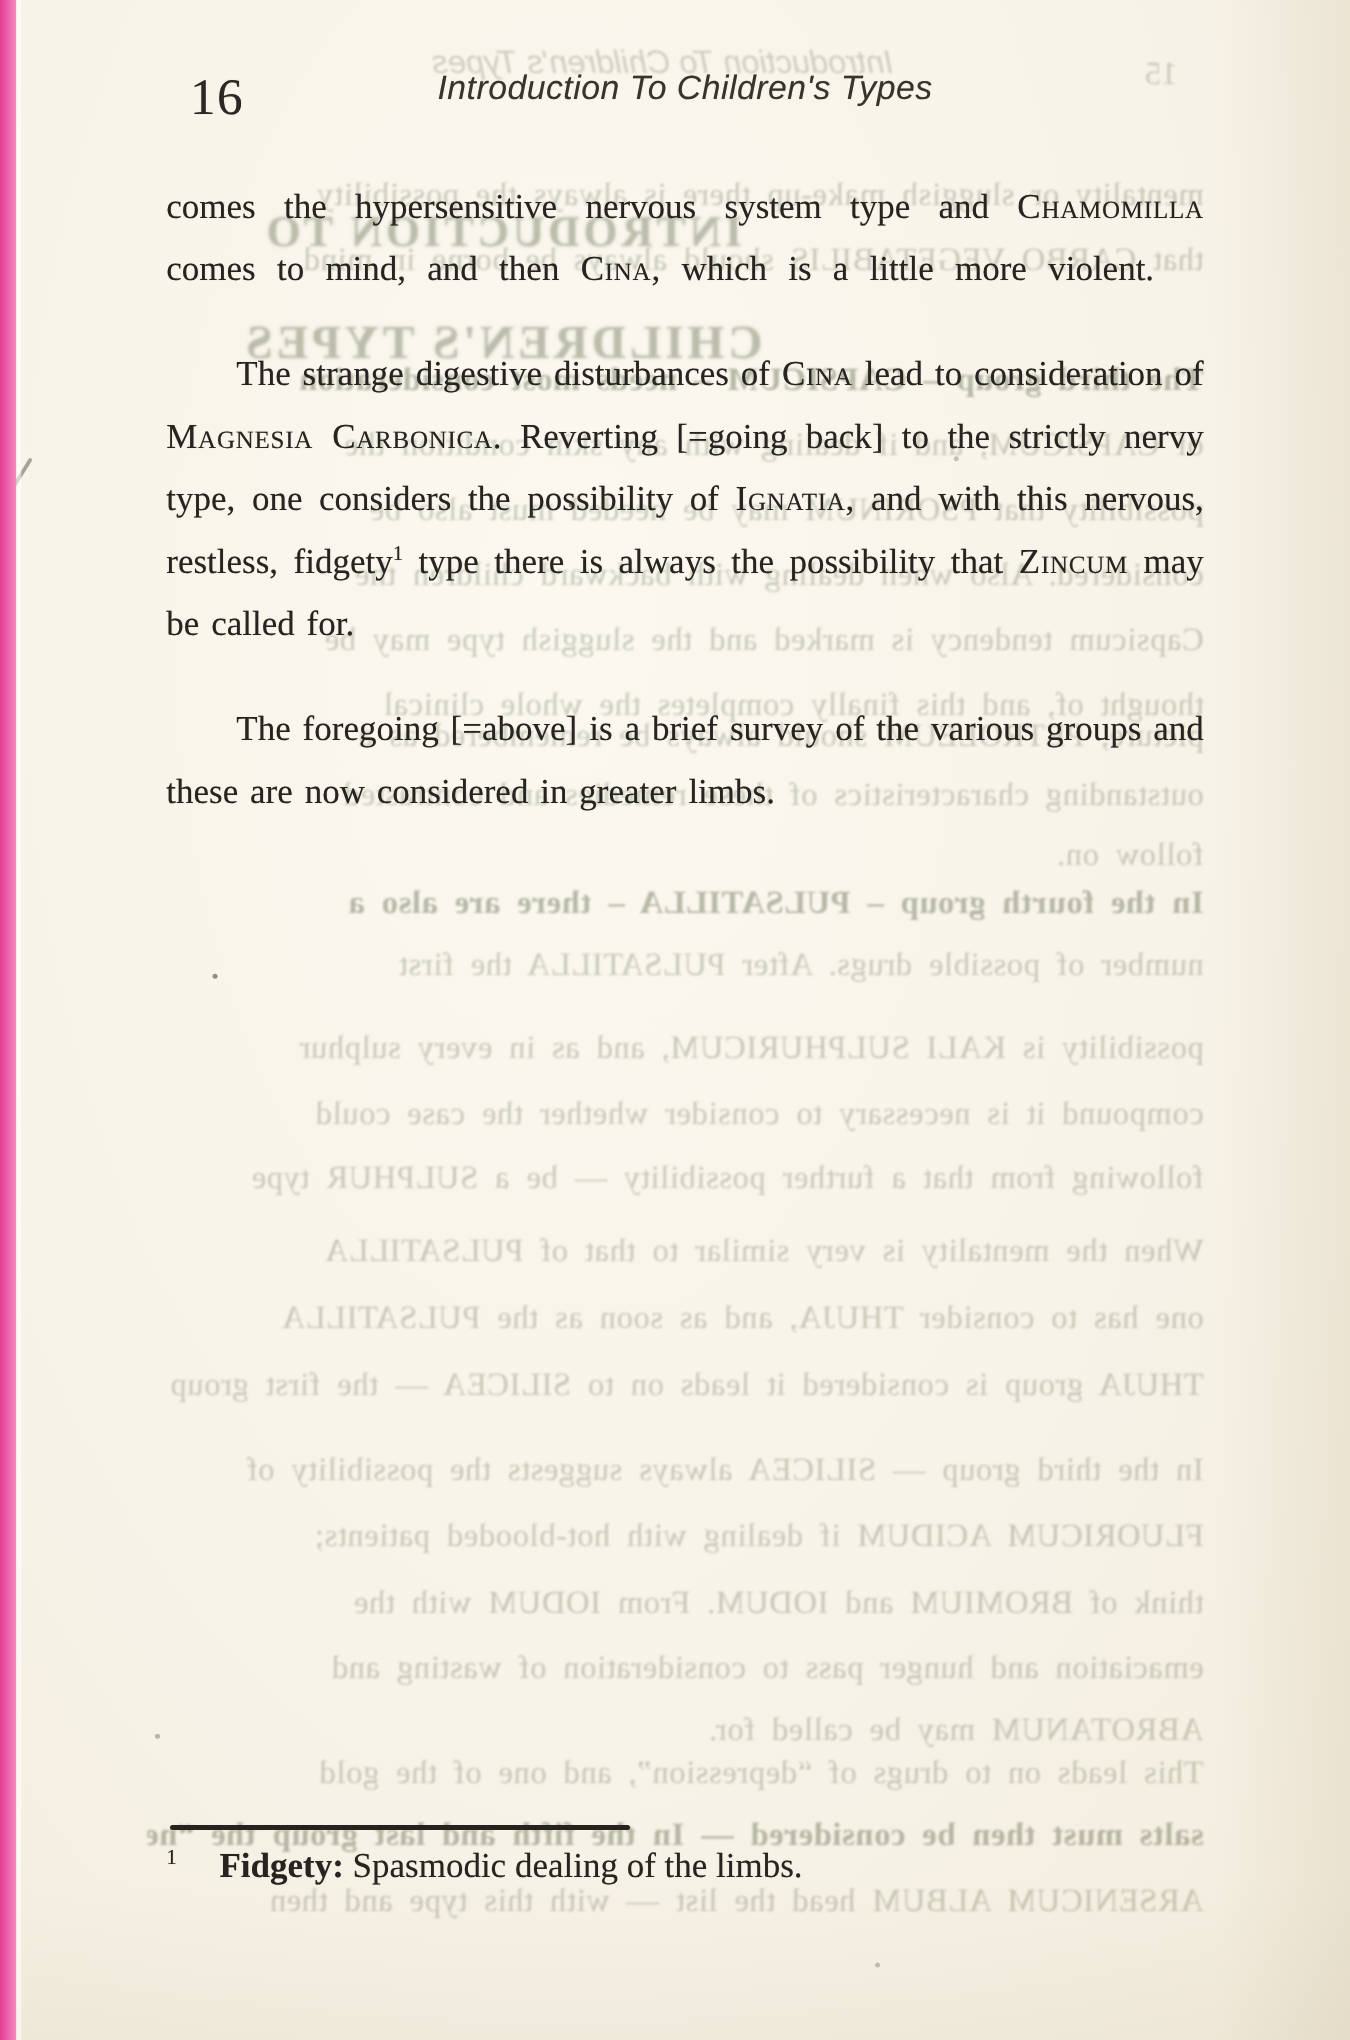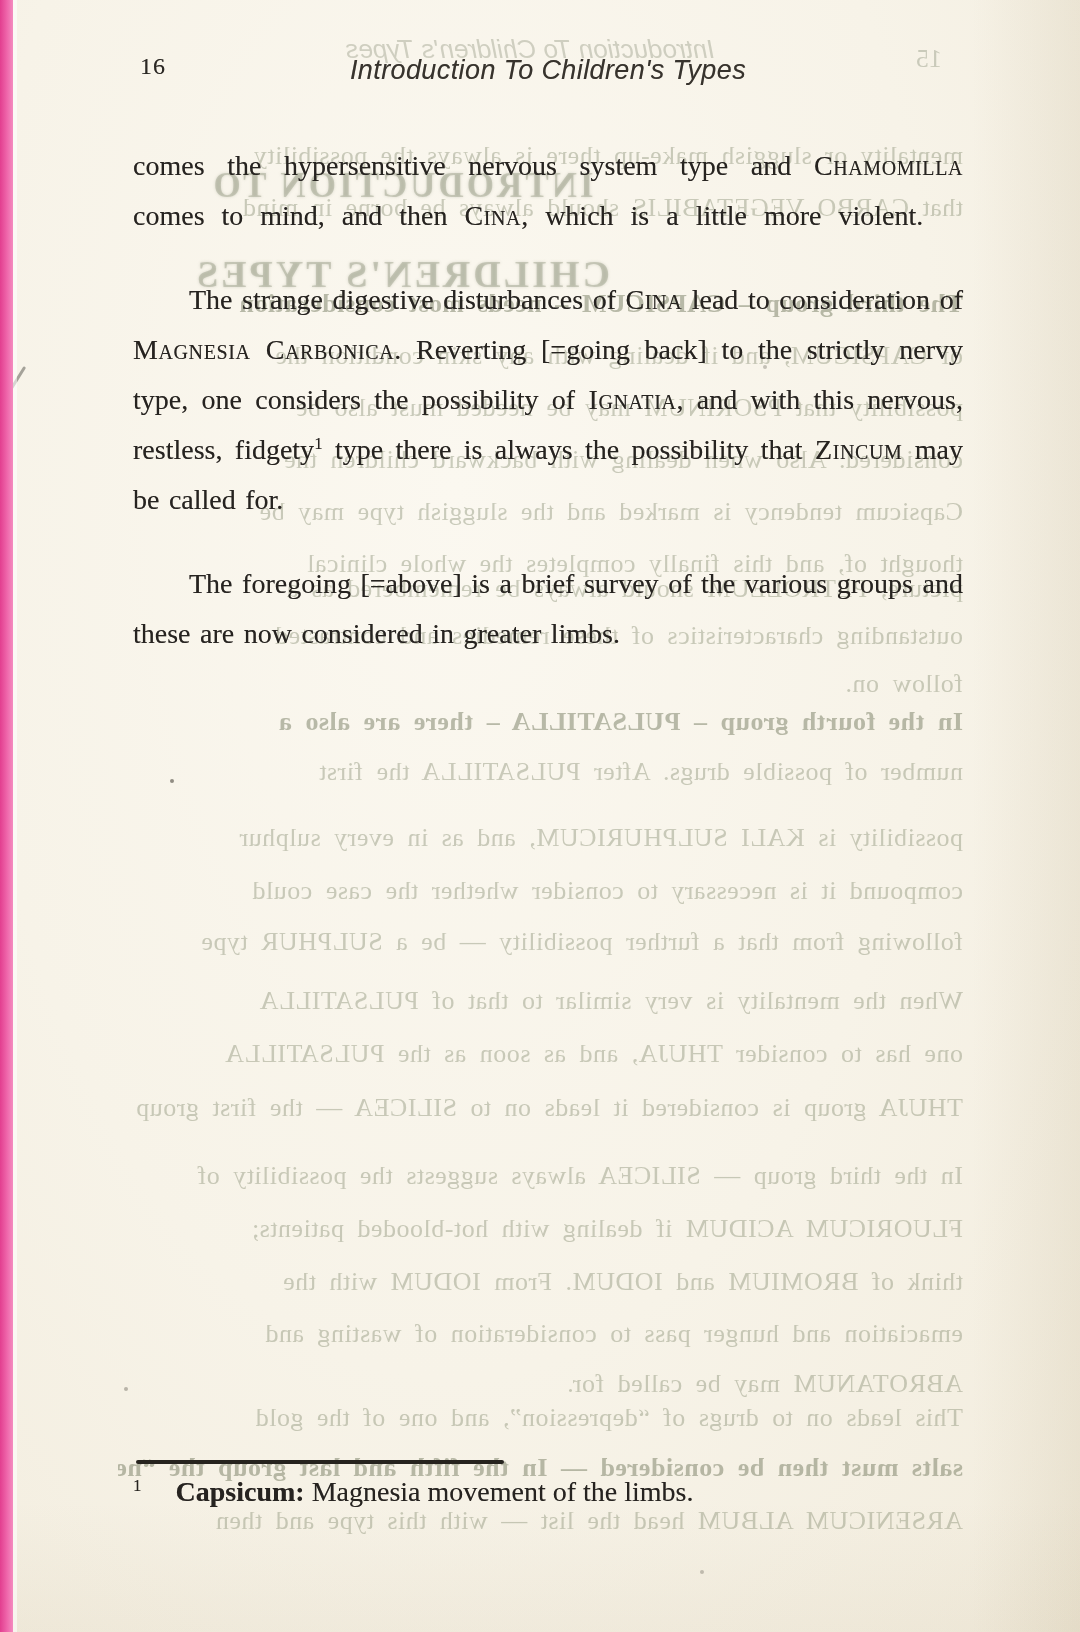--- a/index.html
+++ b/index.html
@@ -29,21 +29,21 @@
     font:26px "Liberation Serif",serif;color:rgba(130,136,112,0.38);transform:scaleX(-1);}
   .bleed-h1{position:absolute;left:190px;width:424px;text-align:center;
     font-weight:800;font-family:"Liberation Serif",serif;
     color:rgba(116,122,96,0.30);transform:scaleX(-1);letter-spacing:3px;white-space:nowrap;
     text-shadow:0 0 3px rgba(116,122,96,0.25);}
   .bh-line1{top:166px;font-size:35px;}
   .bh-line2{top:252px;font-size:38px;}
 
   
   .print{position:absolute;inset:0;z-index:3;color:#262320;}
-  .page-number{position:absolute;left:140px;top:53px;font-size:24px;letter-spacing:1px;
+  .page-number{position:absolute;left:152px;top:53px;font-size:41px;letter-spacing:1px;
     color:#2b2824;text-shadow:0 0 .6px rgba(40,35,30,.5);}
   .running-header{position:absolute;left:133px;top:55px;width:830px;text-align:center;
     font:italic 27px "Liberation Sans",sans-serif;color:#37332d;letter-spacing:.4px;
     text-shadow:0 0 .6px rgba(40,35,30,.35);}
   .body-text{position:absolute;left:133px;top:141px;width:830px;
     font-size:28px;line-height:50px;text-align:justify;
     text-shadow:0 0 .6px rgba(40,35,30,.45);}
   .para{margin:0 0 34px 0;}
   .para.indent{text-indent:56px;}
   .para.tight{margin-bottom:13px;}
@@ -119,18 +119,18 @@
     <div class="running-header">Introduction To Children's Types</div>
 
     <div class="body-text">
 
     <p class="para" style="word-spacing: 10px;">comes the hypersensitive nervous system type and <span class="sc">Chamomilla</span> comes to mind, and then <span class="sc">Cina</span>, which is a little more violent.</p>
         <p class="para indent" style="word-spacing: 2.5px;">The strange digestive disturbances of <span class="sc">Cina</span> lead to consideration of <span class="sc">Magnesia Carbonica</span>. Reverting [=going back] to the strictly nervy type, one considers the possibility of <span class="sc">Ignatia</span>, and with this nervous, restless, fidgety<span class="sup">1</span> type there is always the possibility that <span class="sc">Zincum</span> may be called for.</p>
         <p class="para indent tight" style="word-spacing: 2.5px;">The foregoing [=above] is a brief survey of the various groups and these are now considered in greater limbs.</p>
       </div>
 
     <div class="fn-rule"></div>
-    <div class="footnote"><span class="fn-marker">1</span><span class="fn-term">Capsicum:</span><span> Magnesia movement of the limbs.</span></div>
+    <div class="footnote"><span class="fn-marker">1</span><span class="fn-term">Fidgety:</span><span> Spasmodic dealing of the limbs.</span></div>
   </div>
 
   <div class="edge-strip"></div>
   <div class="edge-gap"></div>
 </div>
 
 </body></html>

